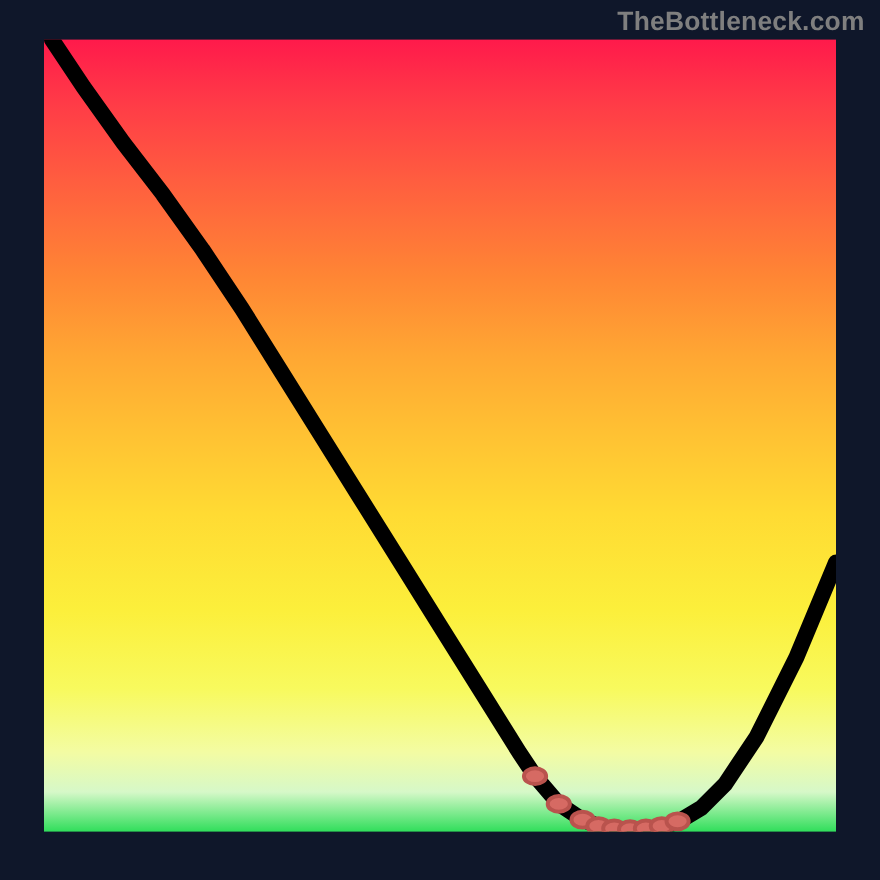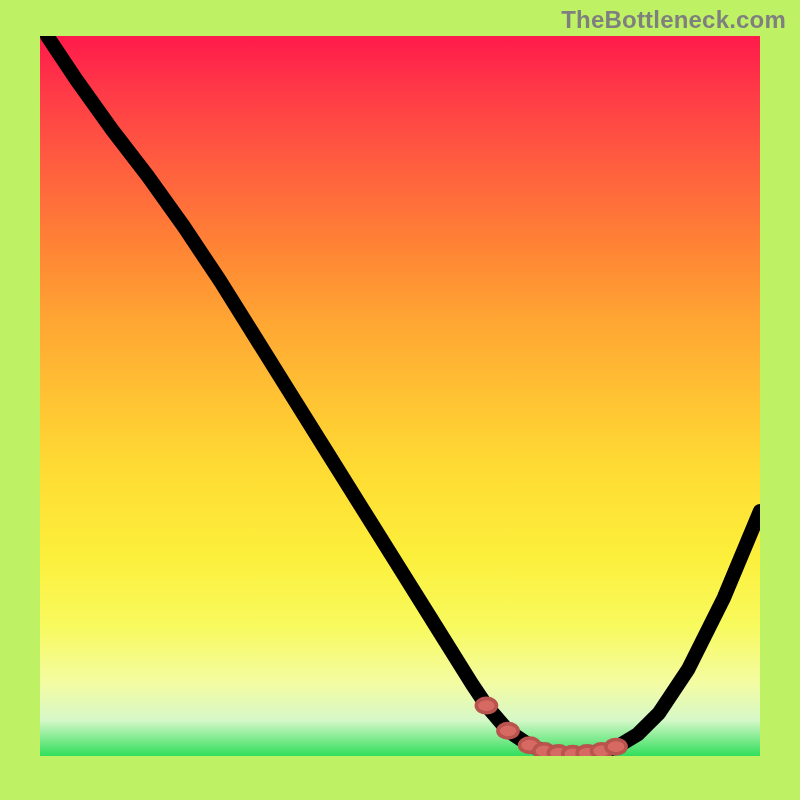--- a/index.html
+++ b/index.html
@@ -8,21 +8,21 @@
     width: 800px;
     height: 800px;
     background: #000;
     overflow: hidden;
     font-family: Arial, Helvetica, sans-serif;
   }
   .frame {
     position: relative;
     width: 800px;
     height: 800px;
-    background: #bef264;
+    background: #0f172a;
   }
   .watermark {
     position: absolute;
     top: 6px;
     right: 14px;
     color: #7f7f7f;
     font-size: 24px;
     font-weight: 600;
     letter-spacing: 0.2px;
     z-index: 30;

